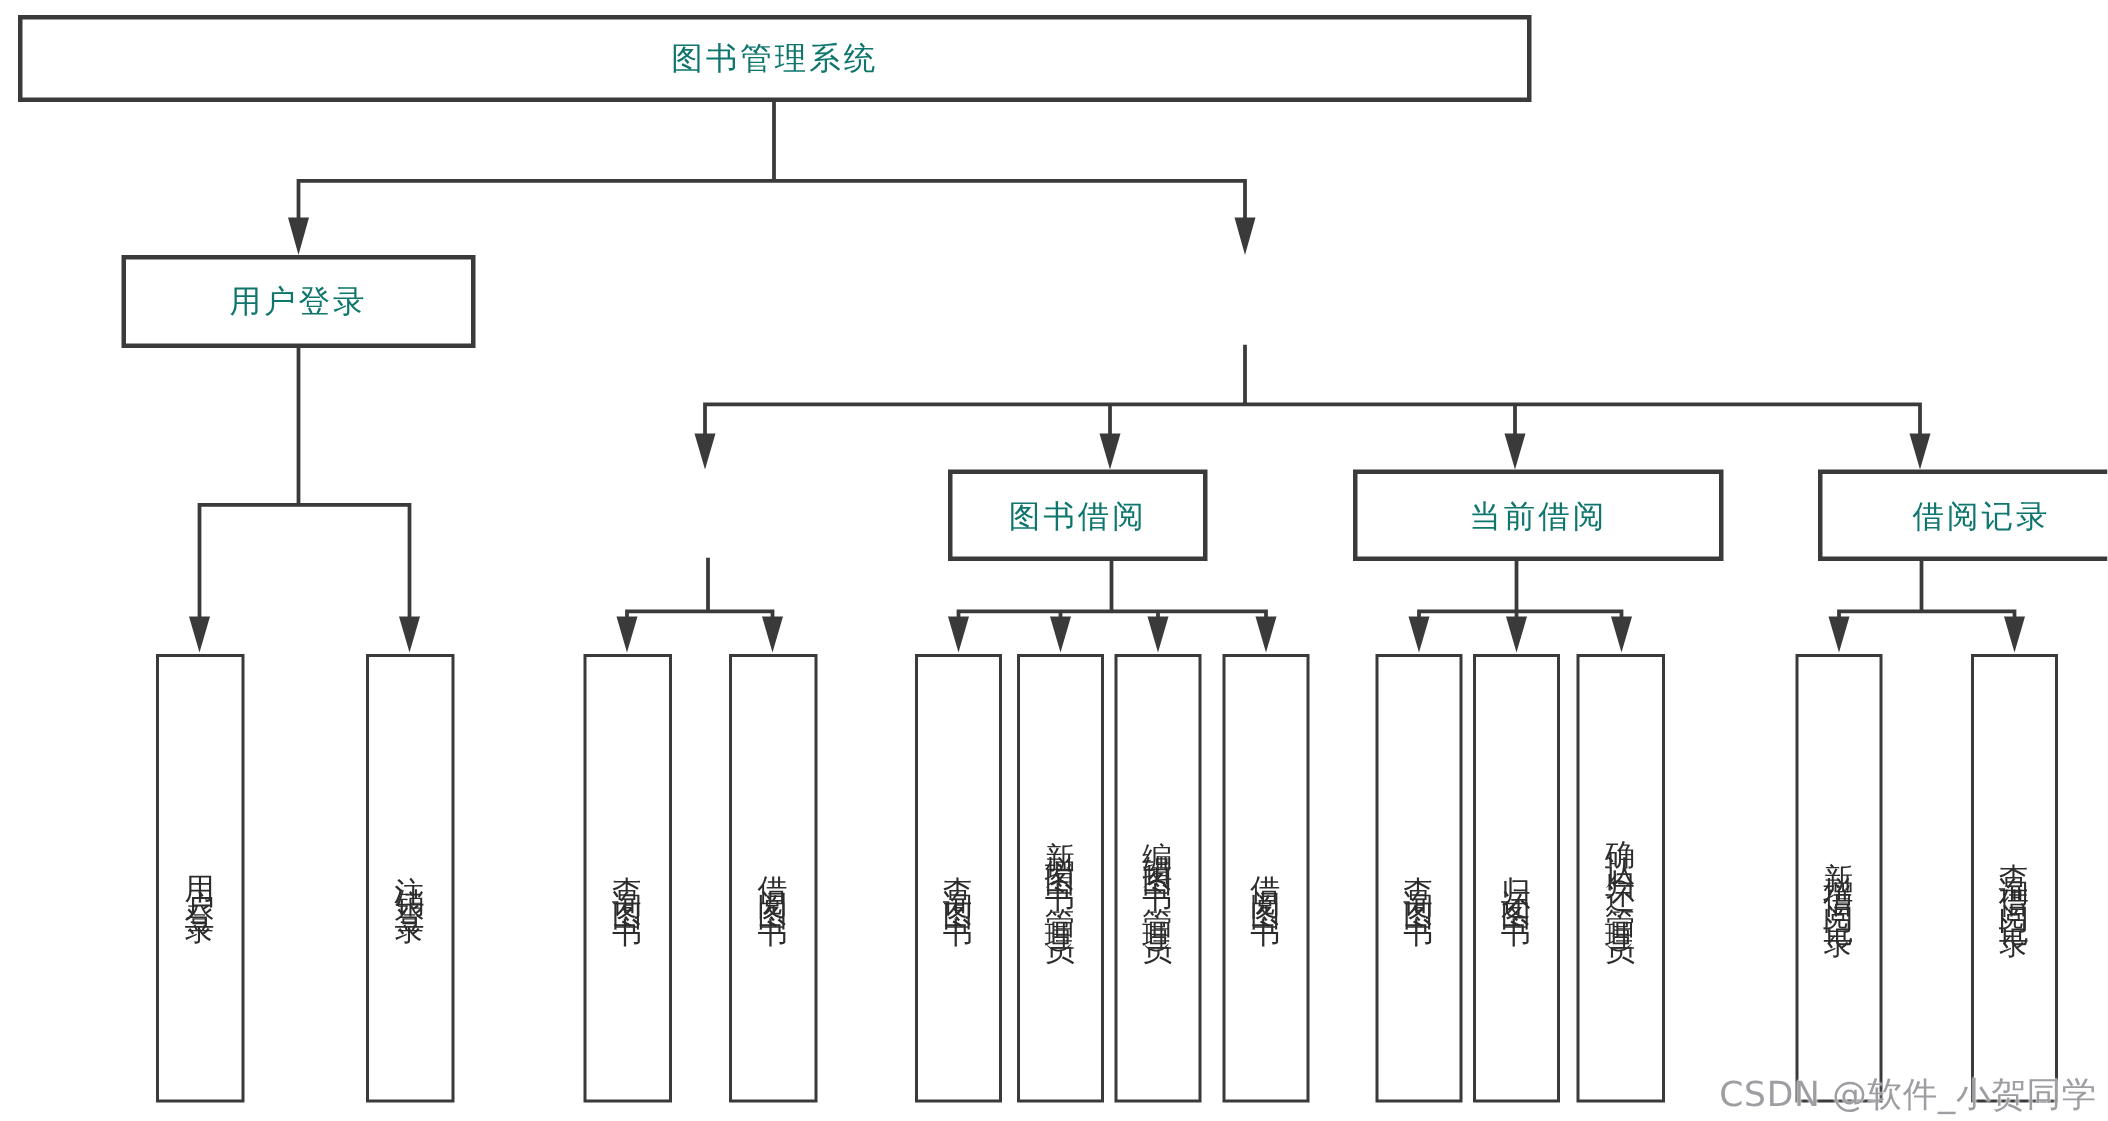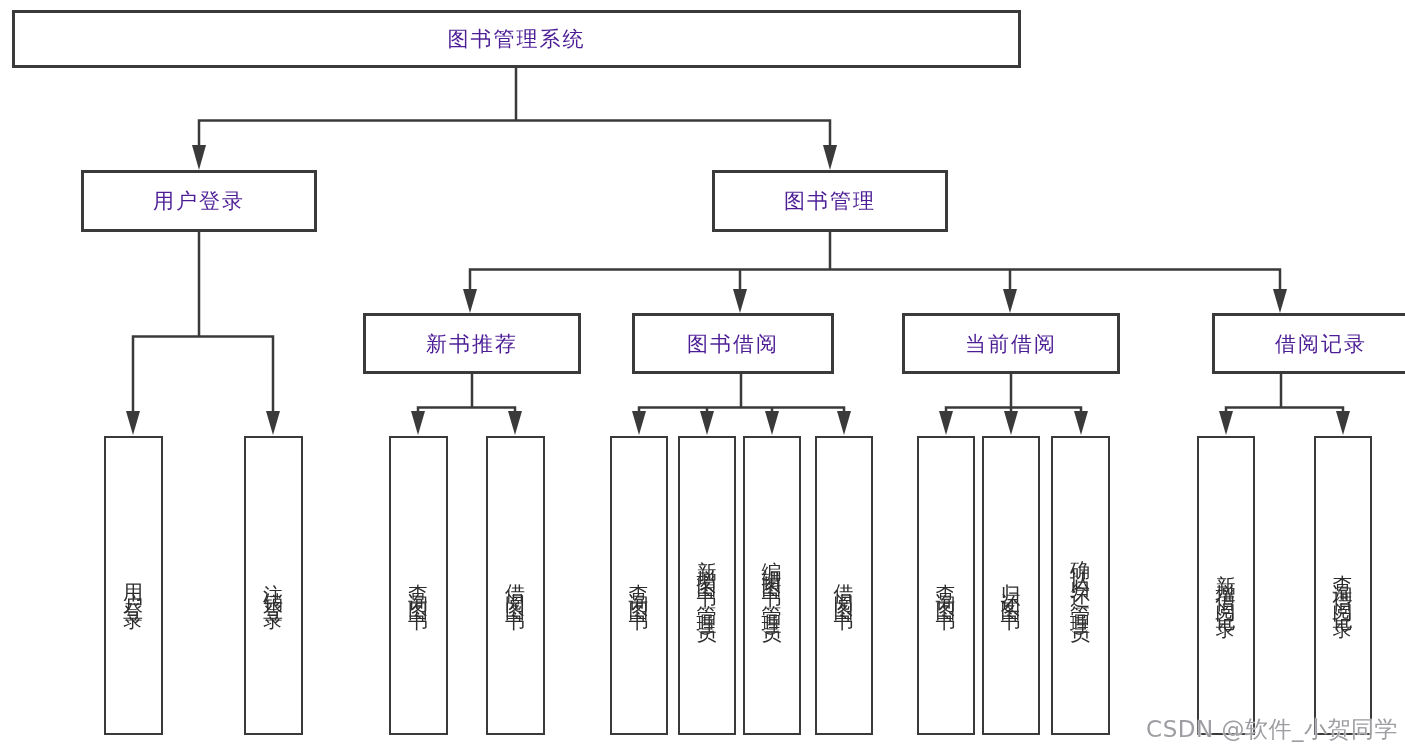--- a/index.html
+++ b/index.html
@@ -19,21 +19,21 @@
     background: #ffffff;
     border: 3px solid #3a3a3a;
     display: flex;
     align-items: center;
     justify-content: center;
   }
   .hbox .lbl {
     font-size: 21px;
     letter-spacing: 2px;
     white-space: nowrap;
-    color: #4c1d95;
+    color: #0f766e;
   }
   .vbox { border-width: 2.5px; top: 436px; height: 299px; }
   .vbox .vtext {
     writing-mode: vertical-rl;
     text-orientation: mixed;
     font-size: 20px;
     line-height: 1;
     letter-spacing: 9px;
     color: #2c2c2c;
   }
@@ -87,31 +87,25 @@
     </g>
   </svg>
 
   <div class="box hbox" style="left:12px; top:10px; width:1009px; height:58px;">
     <span class="lbl">图书管理系统</span>
   </div>
 
   <div class="box hbox" style="left:81px; top:170px; width:236px; height:62px;">
     <span class="lbl">用户登录</span>
   </div>
-  <div class="box hbox" style="left:712px; top:170px; width:236px; height:62px;">
-    <span class="lbl">图书管理</span>
-  </div>
 
-  <div class="box hbox" style="left:363px; top:313px; width:218px; height:61px;">
-    <span class="lbl">新书推荐</span>
-  </div>
-  <div class="box hbox" style="left:632px; top:313px; width:202px; height:61px;">
+  <div class="box hbox" style="left:632px; top:313px; width:173px; height:61px;">
     <span class="lbl">图书借阅</span>
   </div>
-  <div class="box hbox" style="left:902px; top:313px; width:218px; height:61px;">
+  <div class="box hbox" style="left:902px; top:313px; width:247px; height:61px;">
     <span class="lbl">当前借阅</span>
   </div>
   <div class="box hbox" style="left:1172px; top:313px; width:218px; height:61px;margin-left:40px;">
     <span class="lbl">借阅记录</span>
   </div>
 
   <div class="box vbox" style="left:104px; width:59px;">
     <span class="vtext">用户登录</span>
   </div>
   <div class="box vbox" style="left:244px; width:59px;">

